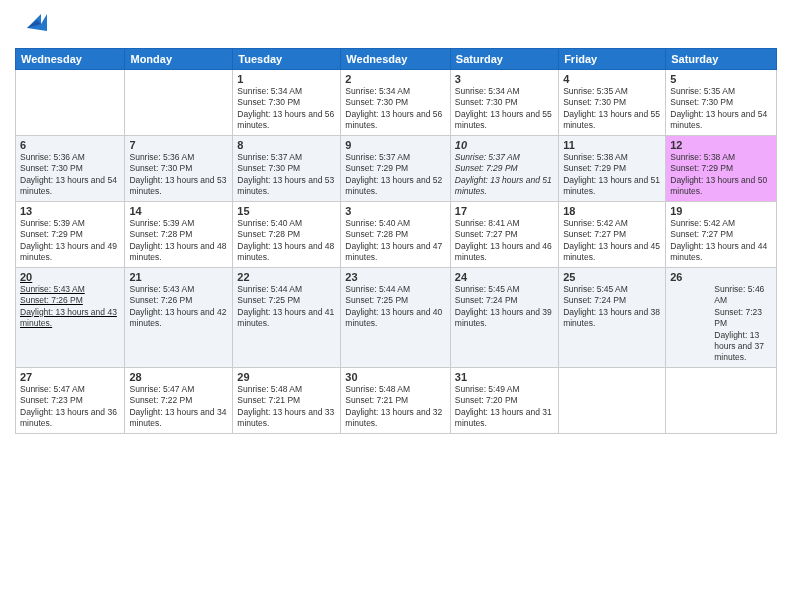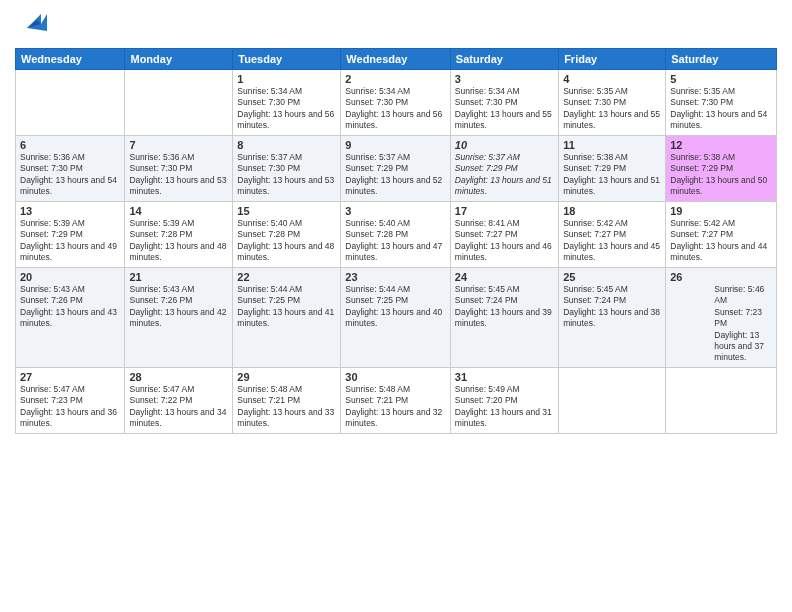--- a/index.html
+++ b/index.html
@@ -235,21 +235,21 @@
 Daylight: 13 hours and 45 minutes.</div>
           </td>
           <td>
             <span class="day-number">19</span>
             <div class="day-info" style="white-space: pre-line;">Sunrise: 5:42 AM
 Sunset: 7:27 PM
 Daylight: 13 hours and 44 minutes.</div>
           </td>
         </tr>
         <tr>
-          <td style="background: rgb(240, 244, 248);">
+          <td style="background: rgb(240, 244, 248); text-decoration: underline;">
             <span class="day-number">20</span>
             <div class="day-info" style="white-space: pre-line;">Sunrise: 5:43 AM
 Sunset: 7:26 PM
 Daylight: 13 hours and 43 minutes.</div>
           </td>
           <td style="background: rgb(240, 244, 248);">
             <span class="day-number">21</span>
             <div class="day-info" style="white-space: pre-line;">Sunrise: 5:43 AM
 Sunset: 7:26 PM
 Daylight: 13 hours and 42 minutes.</div>

